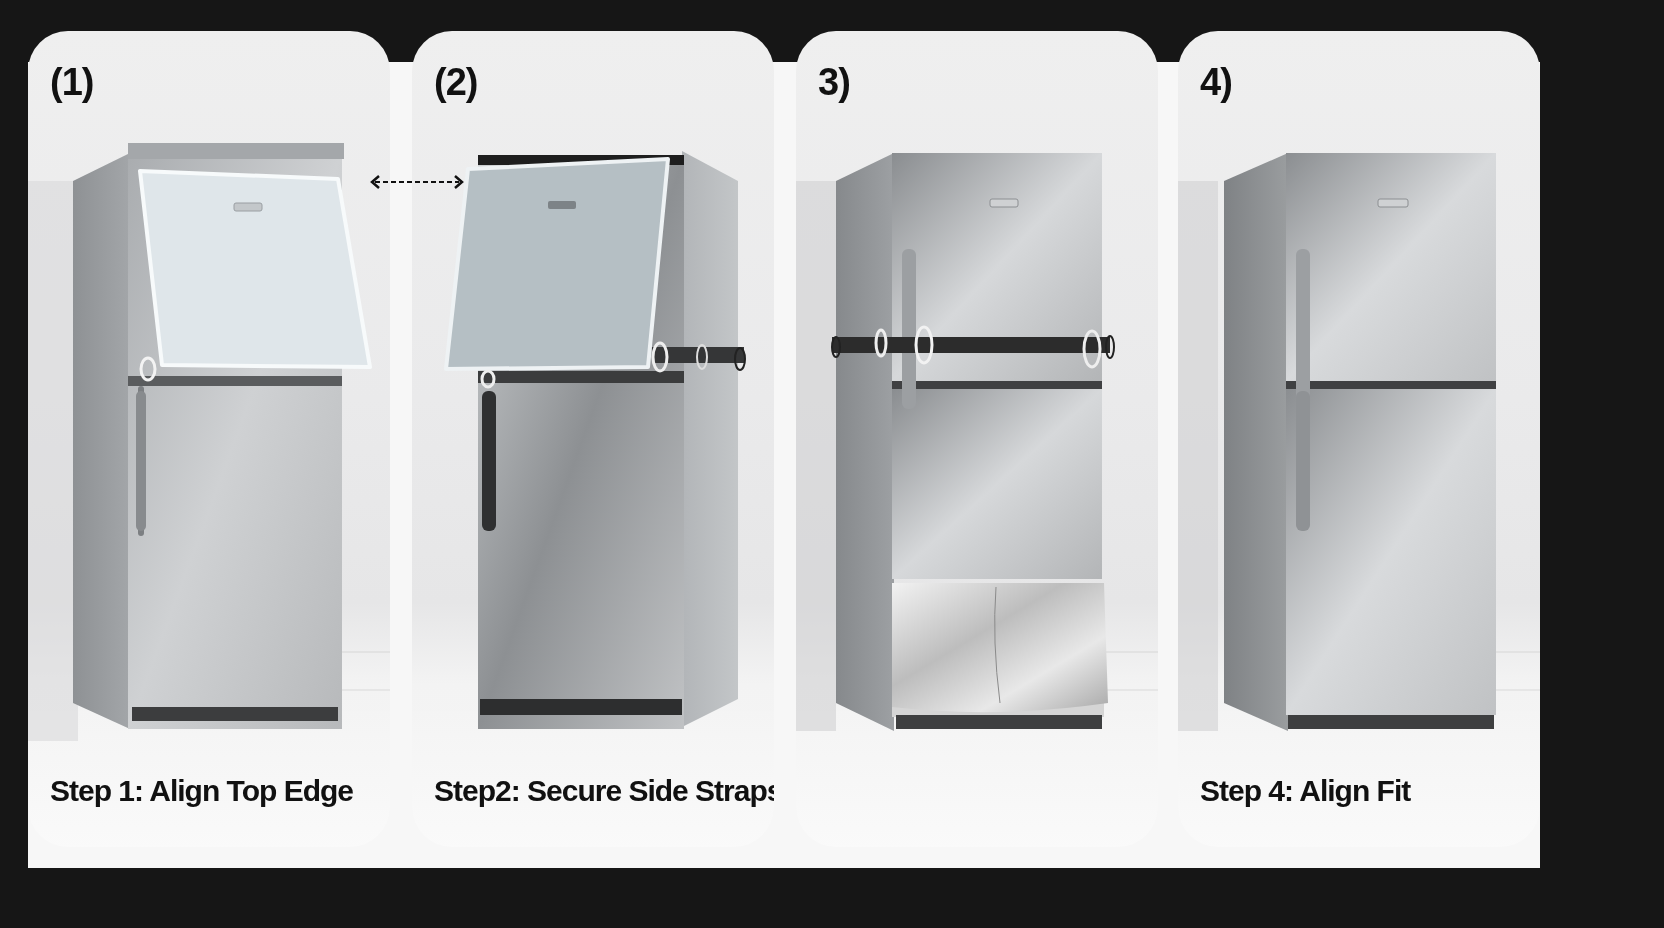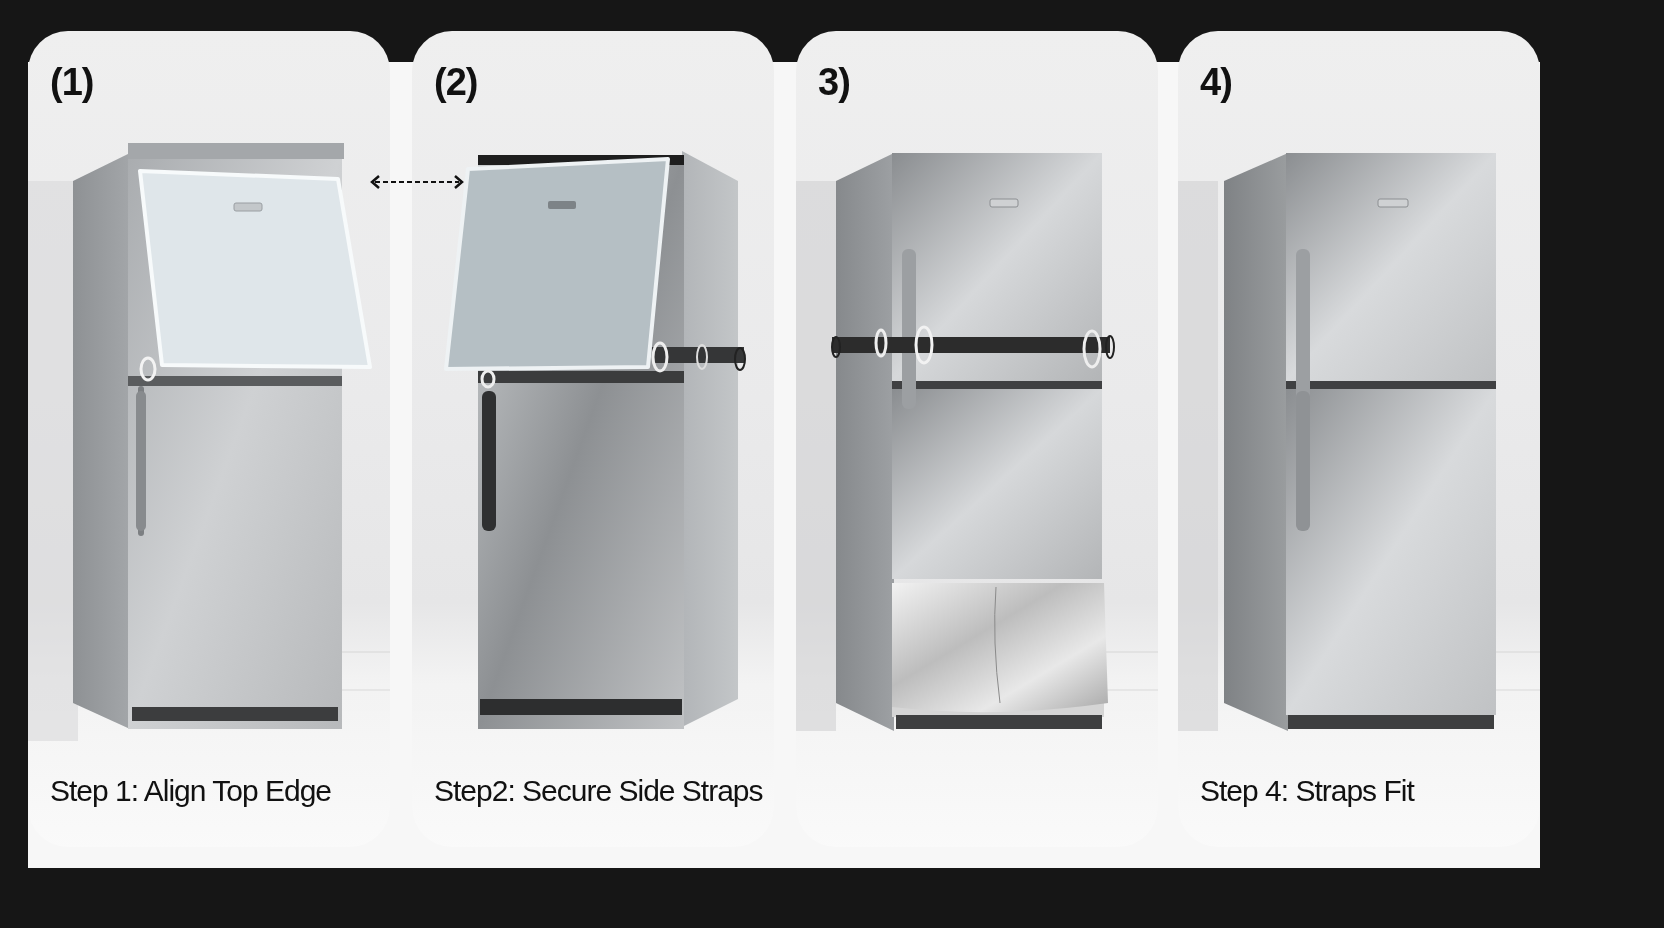--- a/index.html
+++ b/index.html
@@ -3,21 +3,21 @@
 <meta charset="utf-8">
 <style>
   *{box-sizing:border-box;margin:0;padding:0}
   html,body{width:1664px;height:928px;overflow:hidden;background:#161616}
   body{position:relative;font-family:"Liberation Sans",sans-serif}
   .band{position:absolute;left:28px;top:62px;width:1512px;height:806px;background:#f7f7f7}
   .panel{position:absolute;top:31px;width:362px;height:816px;border-radius:40px;overflow:hidden;
     background:linear-gradient(180deg,#efefef 0%,#eaeaeb 45%,#e6e6e7 70%,#f3f3f3 80%,#f6f6f6 100%)}
   .p1{left:28px}.p2{left:412px}.p3{left:796px}.p4{left:1178px}
   .step-num{position:absolute;left:22px;top:30px;font-size:38px;font-weight:700;color:#111;letter-spacing:-1px}
-  .step-label{position:absolute;left:22px;top:743px;font-size:30px;font-weight:400;color:#111;letter-spacing:-1px;white-space:nowrap}
+  .step-label{position:absolute;left:22px;top:743px;font-size:30px;font-weight:700;color:#111;letter-spacing:-1px;white-space:nowrap}
   .floor{position:absolute;left:0;right:0;top:680px;height:140px;background:linear-gradient(180deg,#f4f4f4,#fafafa)}
   .baseboard{position:absolute;right:0;width:60px;top:620px;height:40px;border-top:2px solid #e2e2e2;border-bottom:2px solid #e6e6e6}
   svg.fridge{position:absolute;left:0;top:0}
   .arrow{position:absolute;left:369px;top:174px;width:96px;height:16px}
 </style>
 </head>
 <body>
 
 <div class="band"></div>
 
@@ -145,20 +145,20 @@
     <polygon points="46,150 110,122 110,700 46,672" fill="url(#side4)"></polygon>
     <rect x="108" y="122" width="210" height="228" fill="url(#steel4)"></rect>
     <rect x="108" y="350" width="210" height="8" fill="#3f4042"></rect>
     <rect x="108" y="358" width="210" height="326" fill="url(#steel4)"></rect>
     <rect x="118" y="218" width="14" height="160" rx="6" fill="#9c9fa2"></rect>
     <rect x="118" y="360" width="14" height="140" rx="6" fill="#8f9295"></rect>
     <rect x="200" y="168" width="30" height="8" rx="2" fill="#cfd1d3" stroke="#8c8f92"></rect>
     <rect x="110" y="684" width="206" height="14" fill="#3e3f40"></rect>
   </svg>
   <div class="step-num">4)</div>
-  <div class="step-label">Step 4: Straps Fit</div>
+  <div class="step-label">Step 4: Align Fit</div>
 </div>
 
 <svg class="arrow" viewBox="0 0 96 16">
   <line x1="6" y1="8" x2="90" y2="8" stroke="#111" stroke-width="2" stroke-dasharray="5,3"></line>
   <polyline points="10,2 3,8 10,14" fill="none" stroke="#111" stroke-width="2.5"></polyline>
   <polyline points="86,2 93,8 86,14" fill="none" stroke="#111" stroke-width="2.5"></polyline>
 </svg>
 
 </body></html>

